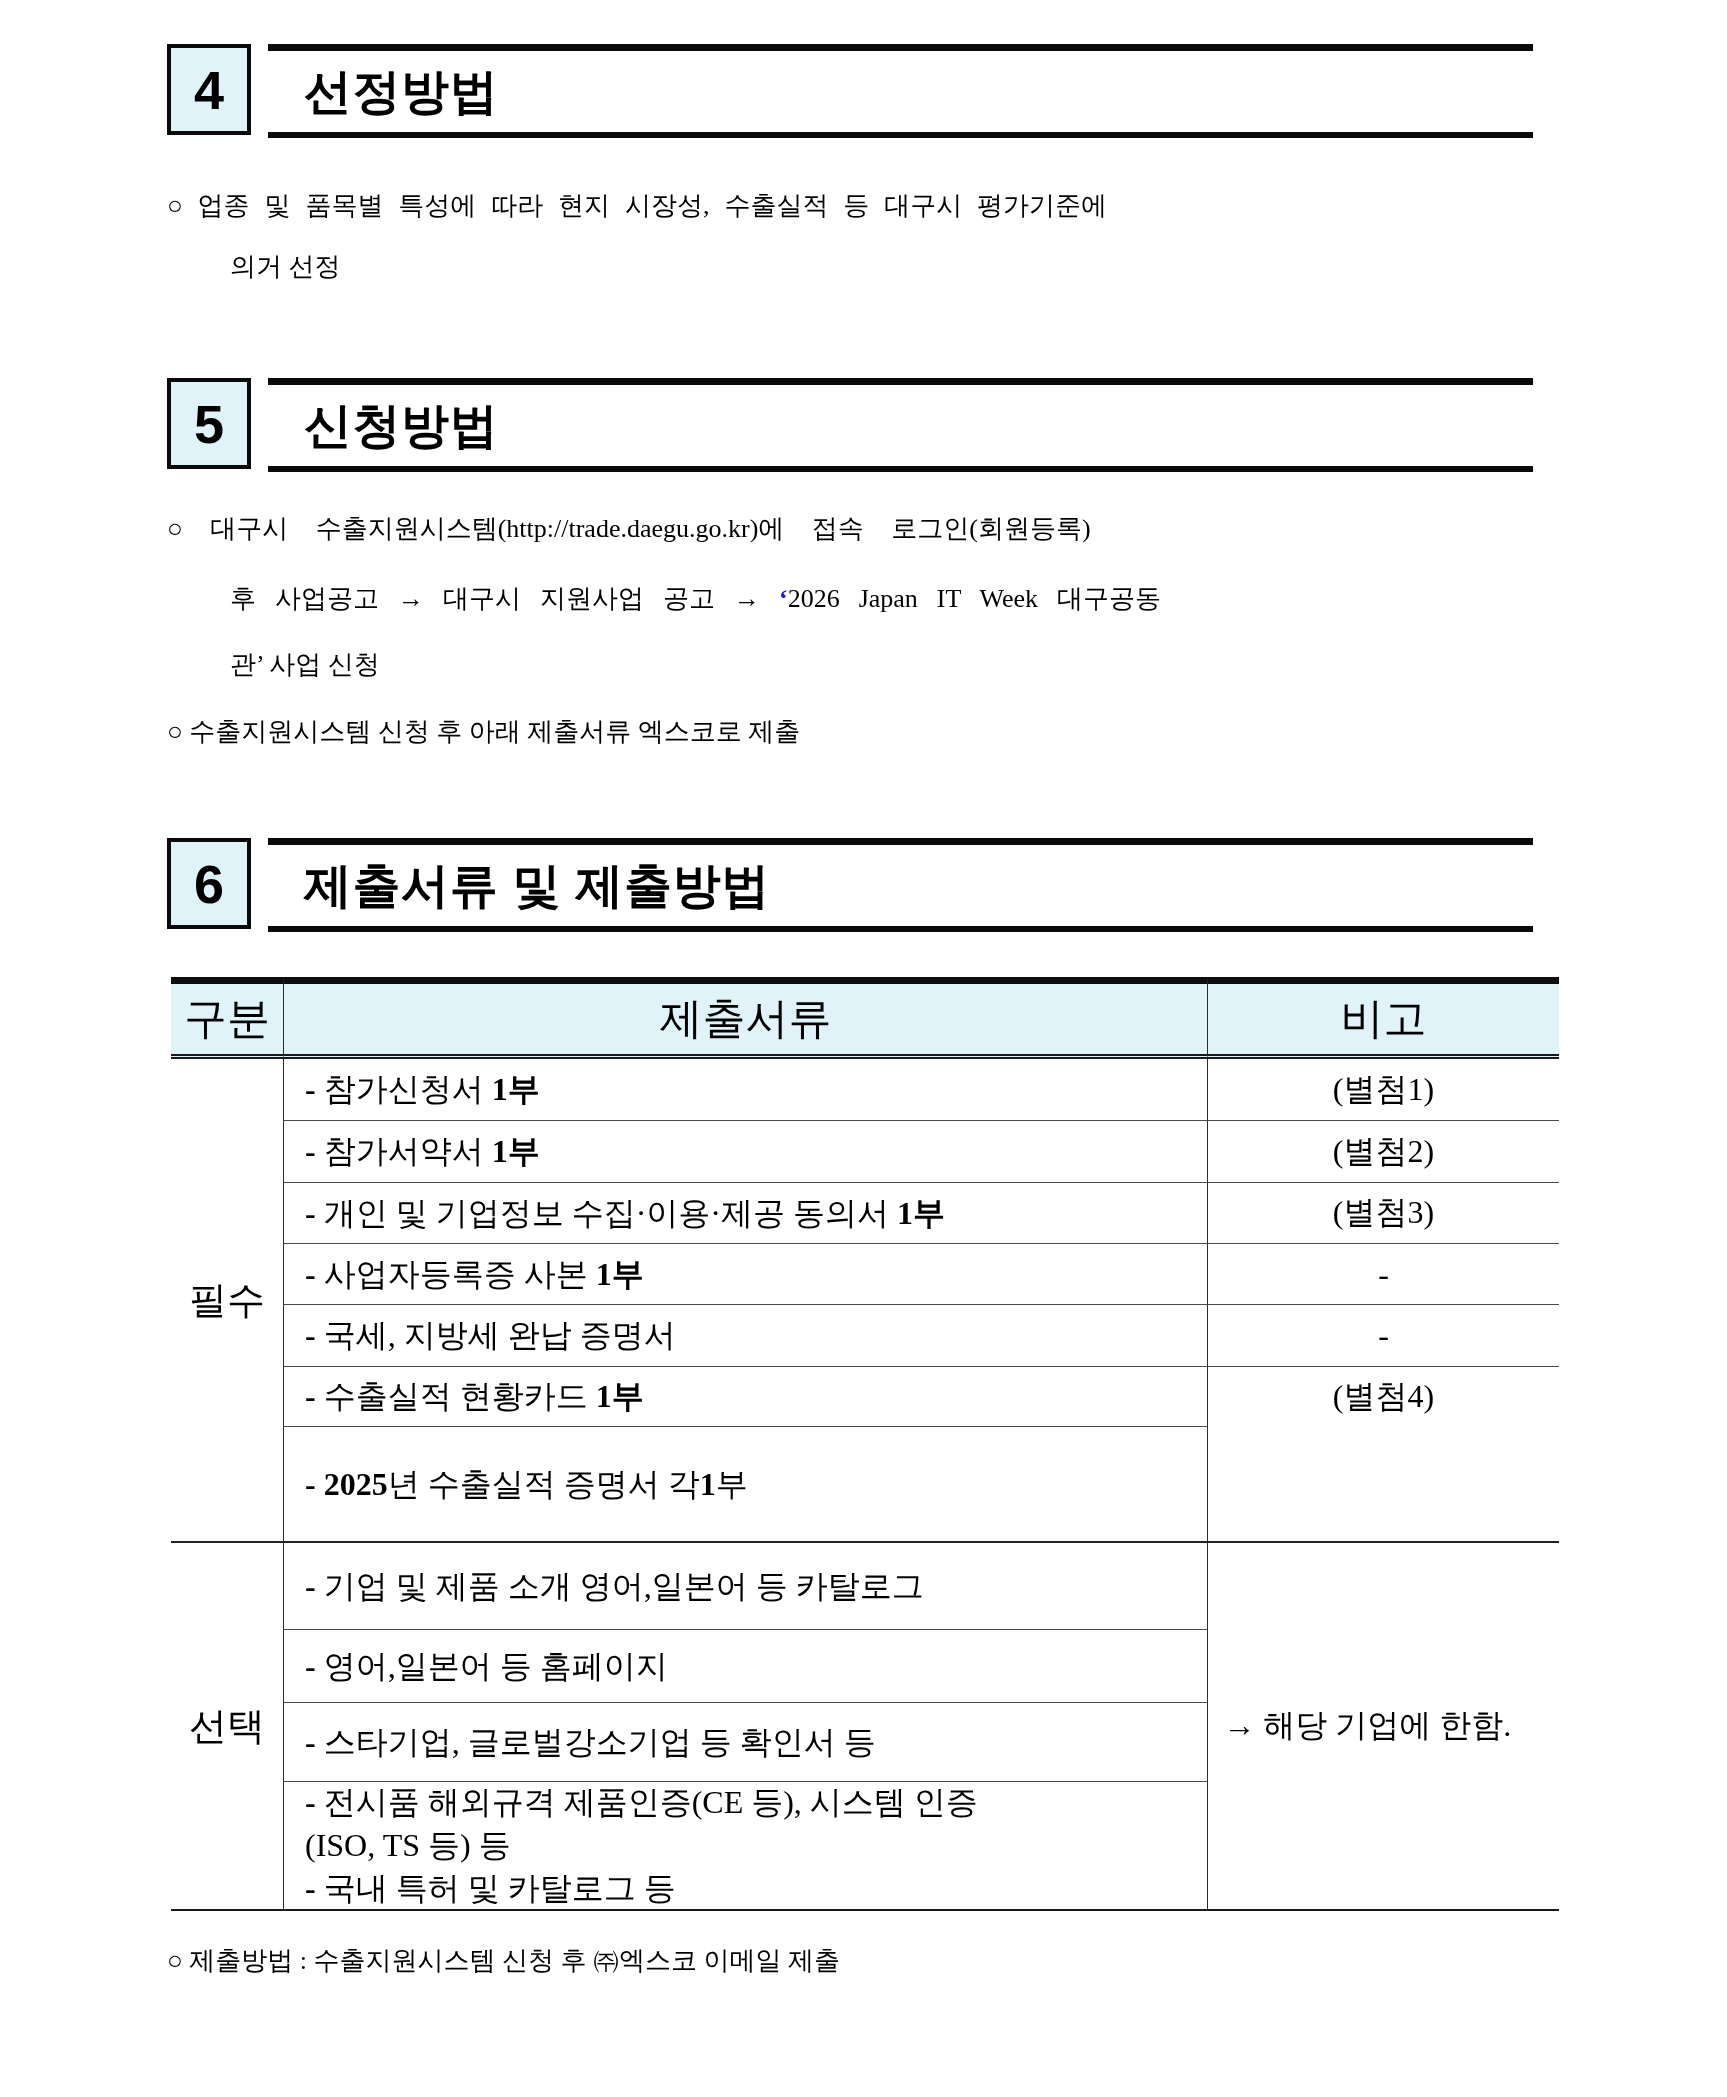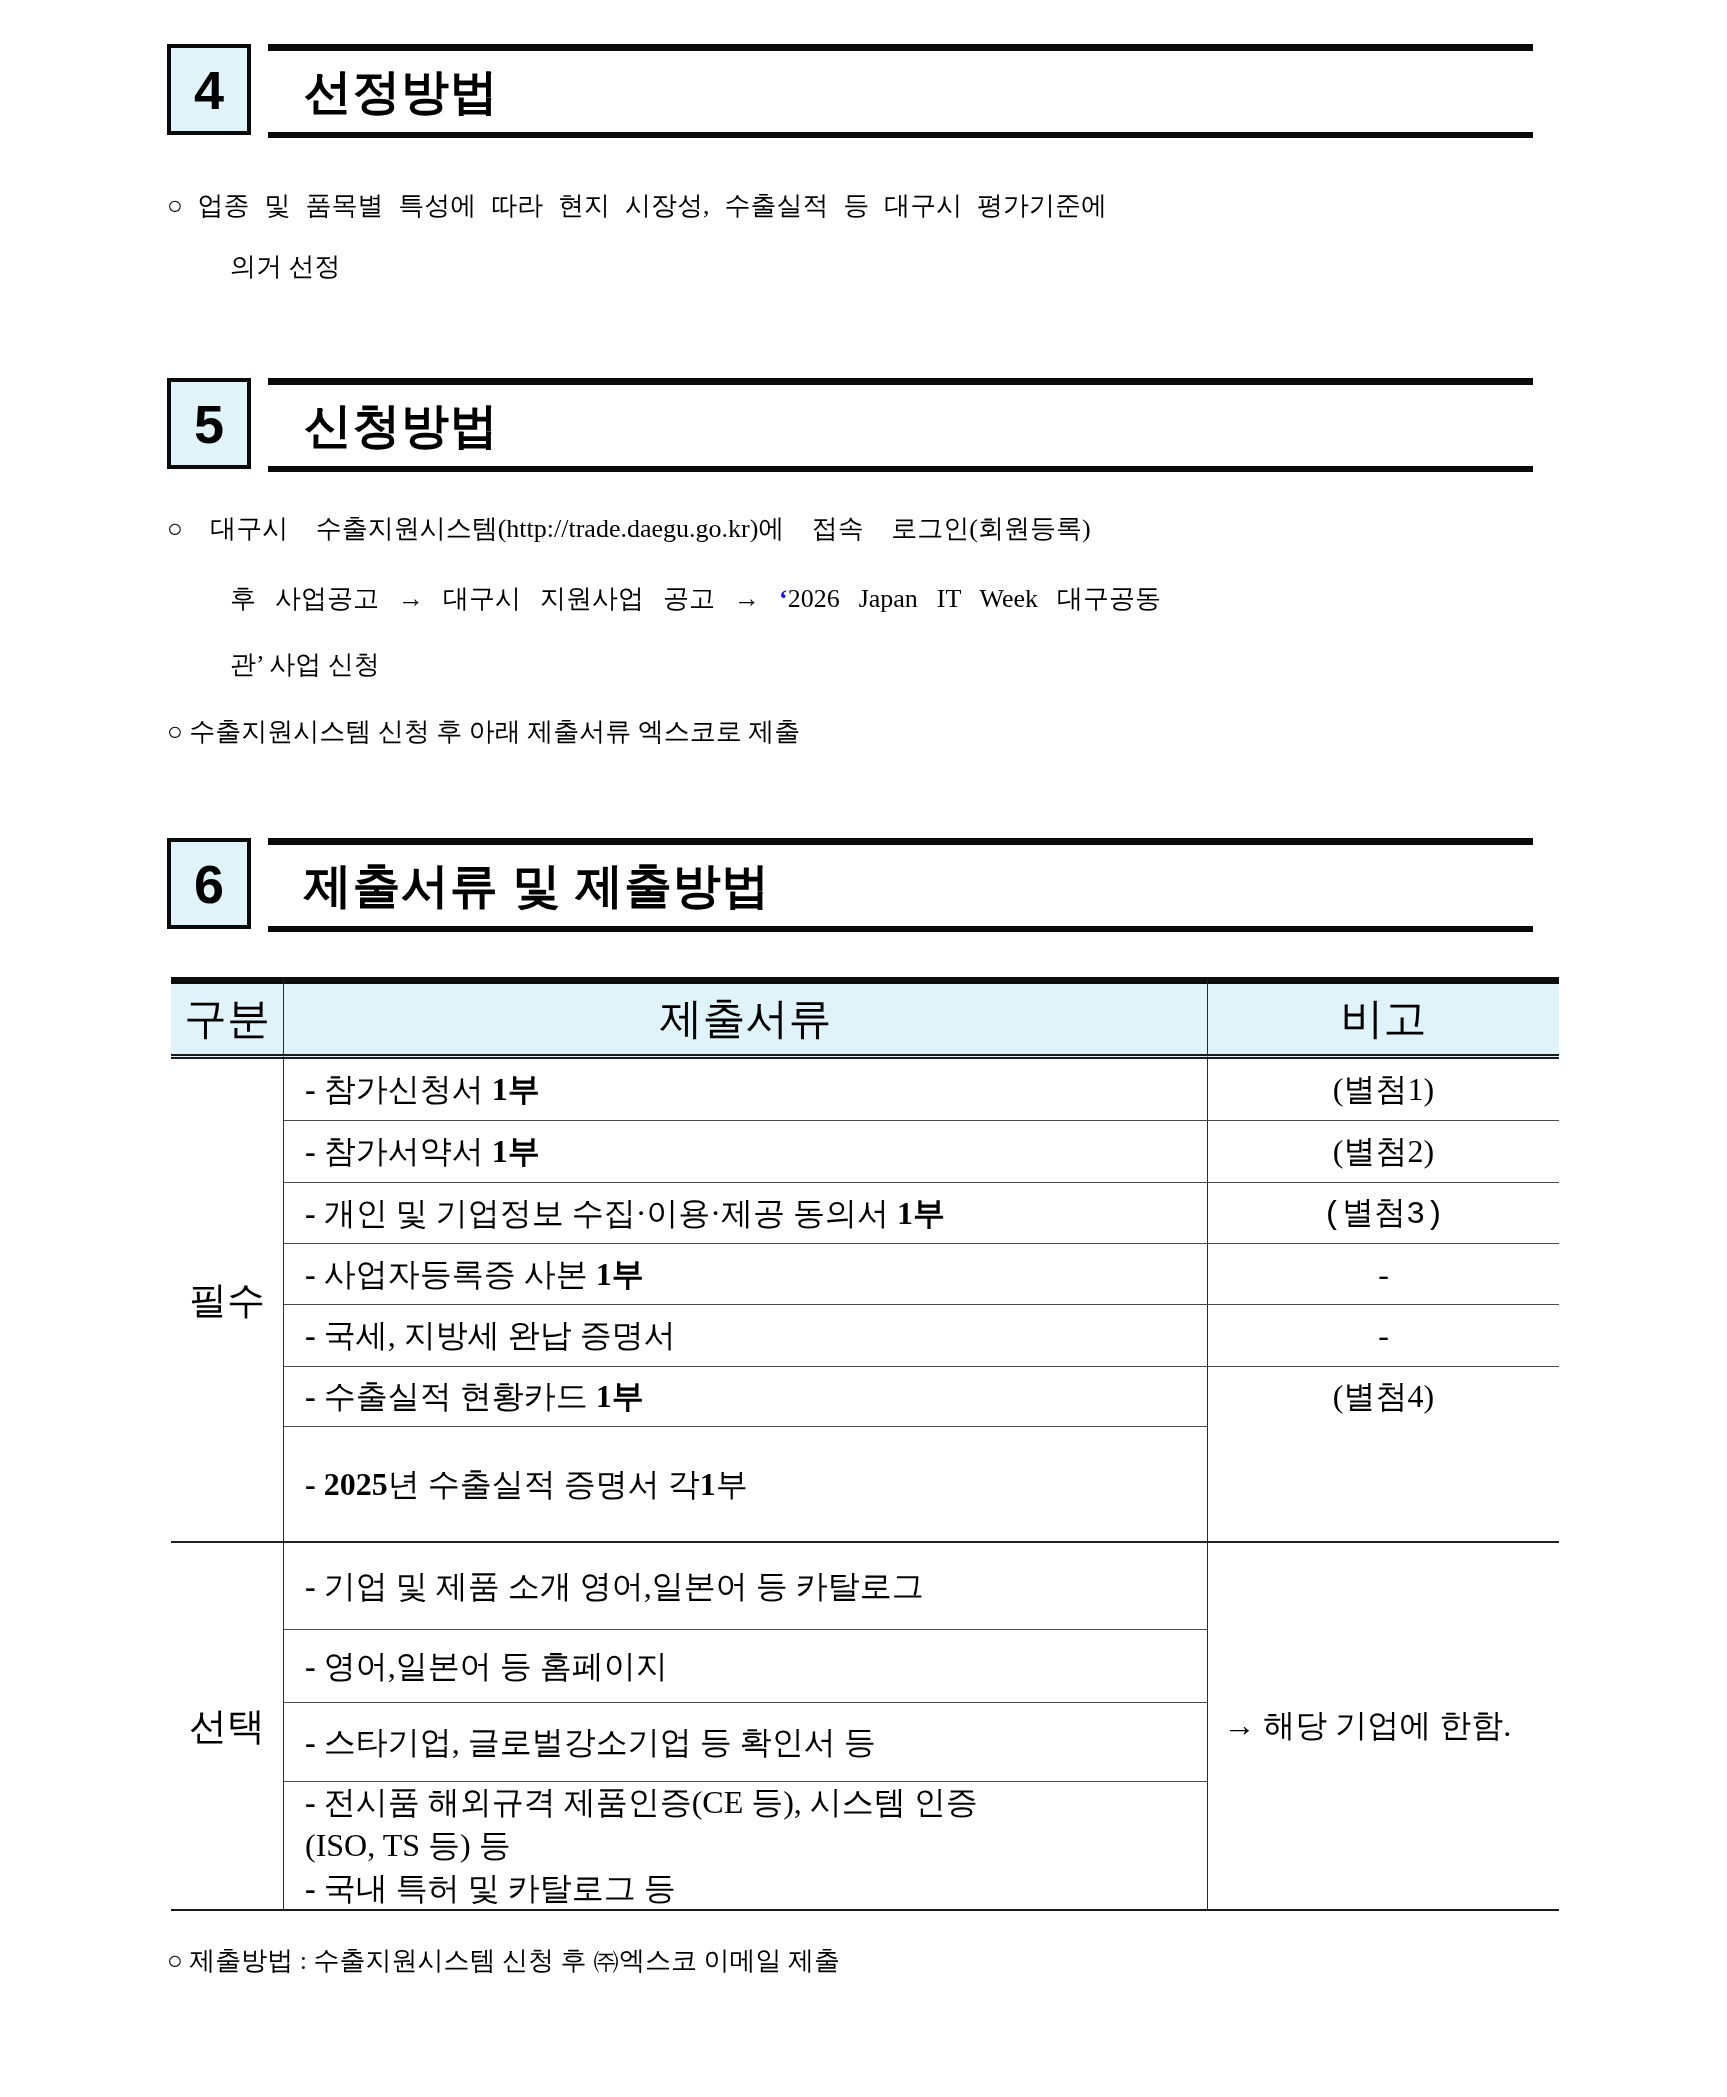--- a/index.html
+++ b/index.html
@@ -117,21 +117,21 @@
       </div>
       <div class="cell doc colsep t-thin" style="grid-area: 3 / 2;">
         <div class="ln"><span class="b">- </span><span>참가서약서 </span><span class="b">1부</span></div>
       </div>
       <div class="cell bigo t-thin" style="grid-area: 3 / 3;">
         <div class="ln">(별첨2)</div>
       </div>
       <div class="cell doc colsep t-thin" style="grid-area: 4 / 2;">
         <div class="ln"><span class="b">- </span><span>개인 및 기업정보 수집·이용·제공 동의서 </span><span class="b">1부</span></div>
       </div>
-      <div class="cell bigo t-thin" style="grid-area: 4 / 3; font-family: Liberation Mono, monospace;">
+      <div class="cell bigo t-thin" style="grid-area: 4 / 3;">
         <div class="ln">(별첨3)</div>
       </div>
       <div class="cell doc colsep t-thin" style="grid-area: 5 / 2;">
         <div class="ln"><span class="b">- </span><span>사업자등록증 사본 </span><span class="b">1부</span></div>
       </div>
       <div class="cell bigo t-thin" style="grid-area: 5 / 3;">
         <div class="ln">-</div>
       </div>
       <div class="cell doc colsep t-thin" style="grid-area: 6 / 2;">
         <div class="ln"><span class="b">- </span><span>국세, 지방세 완납 증명서</span></div>

